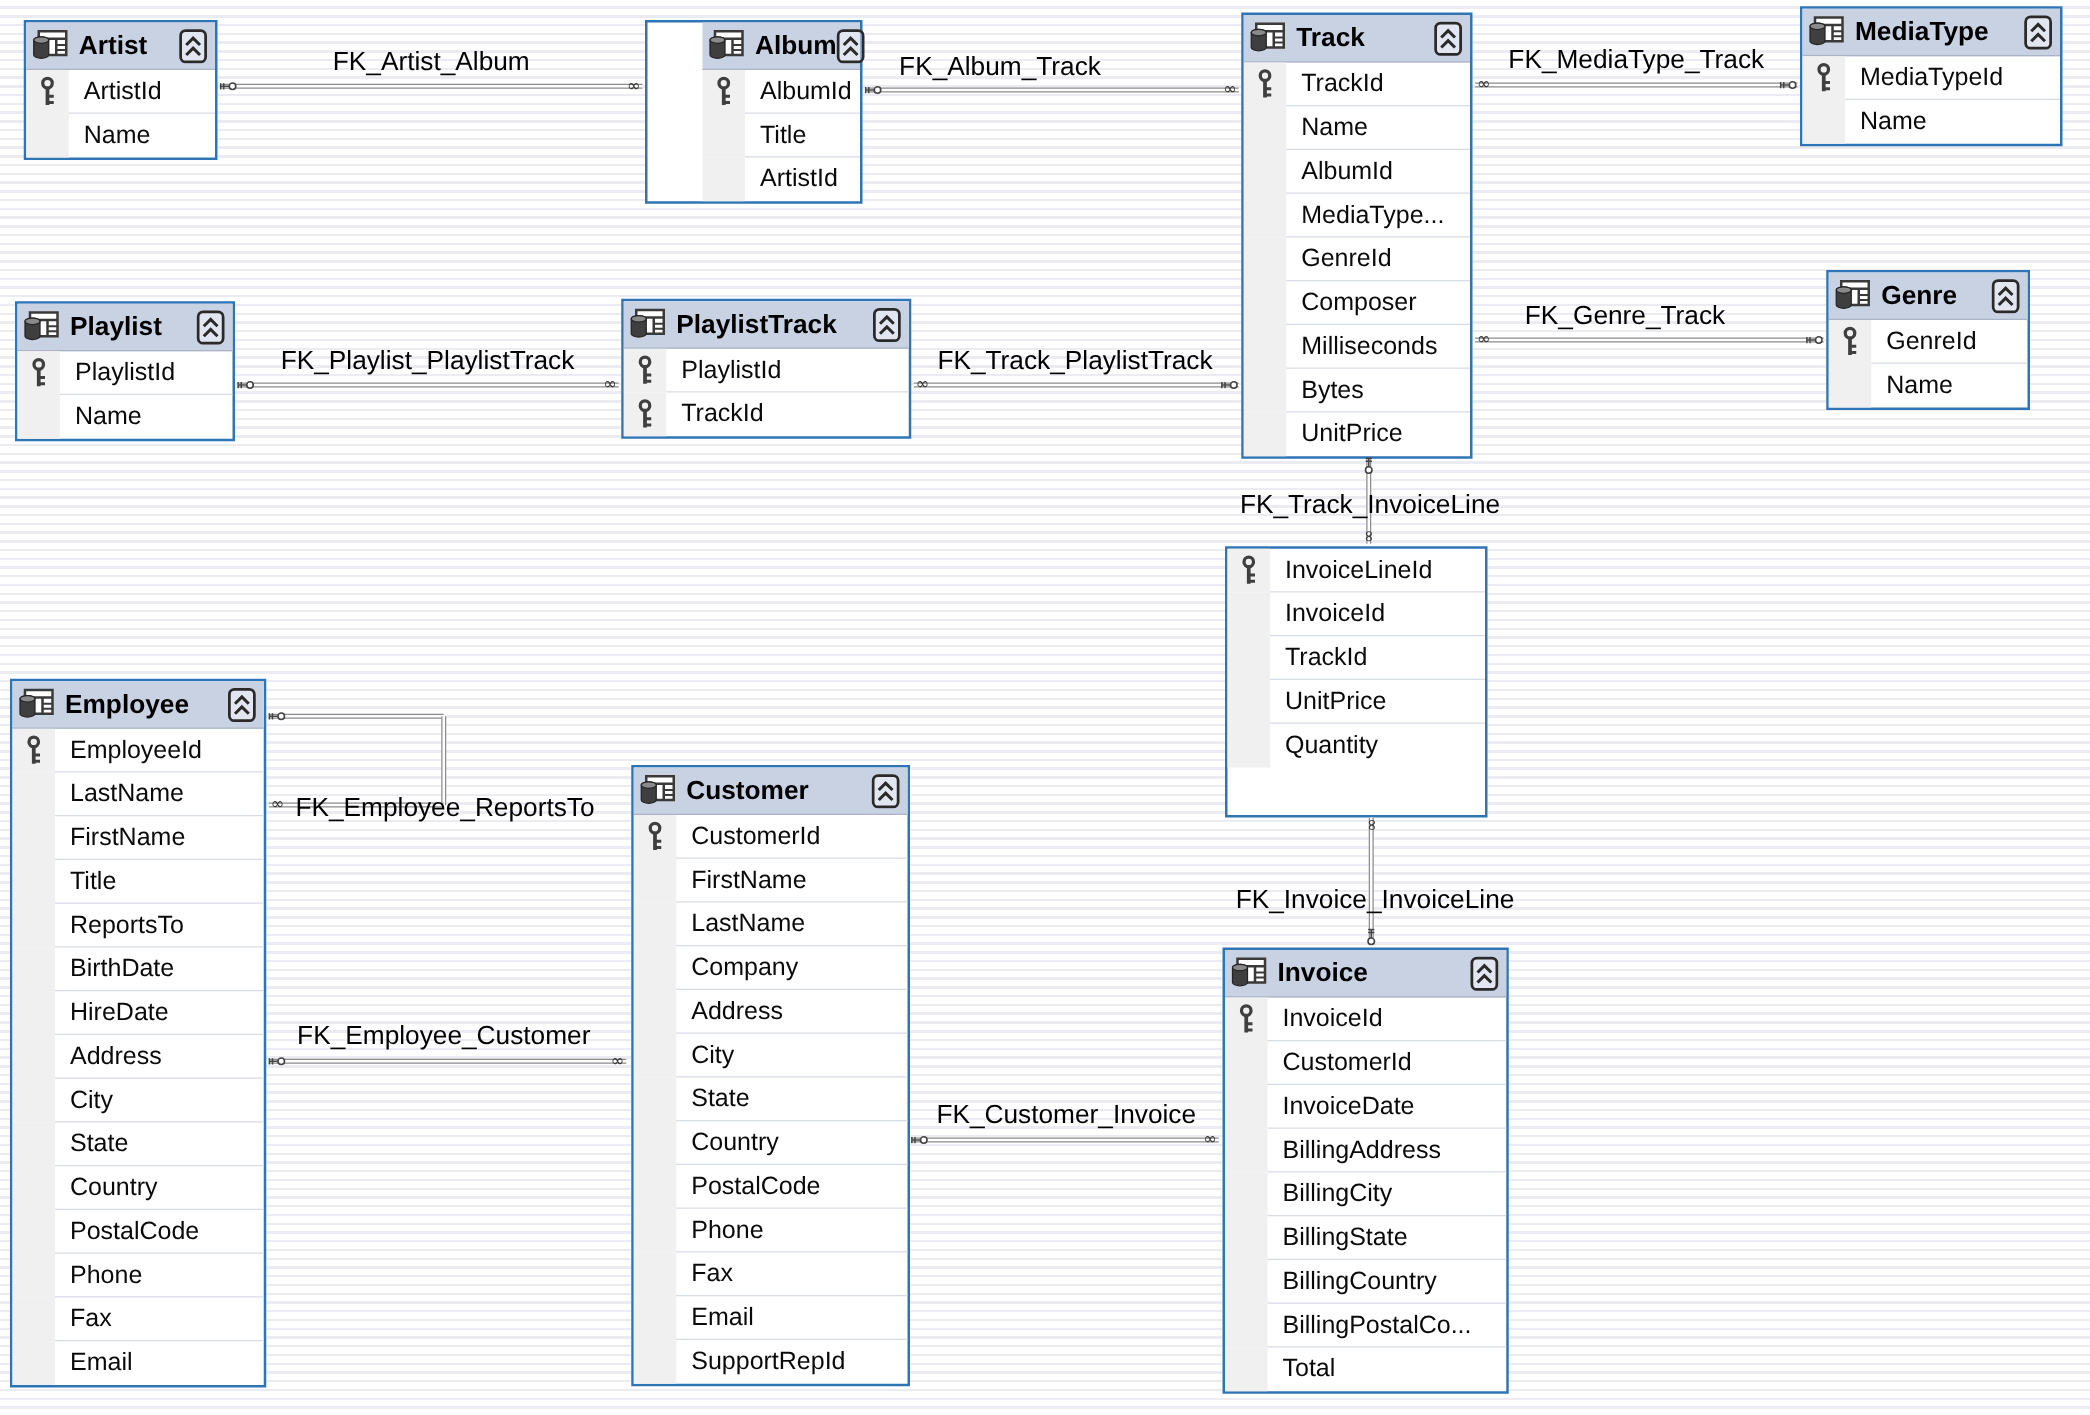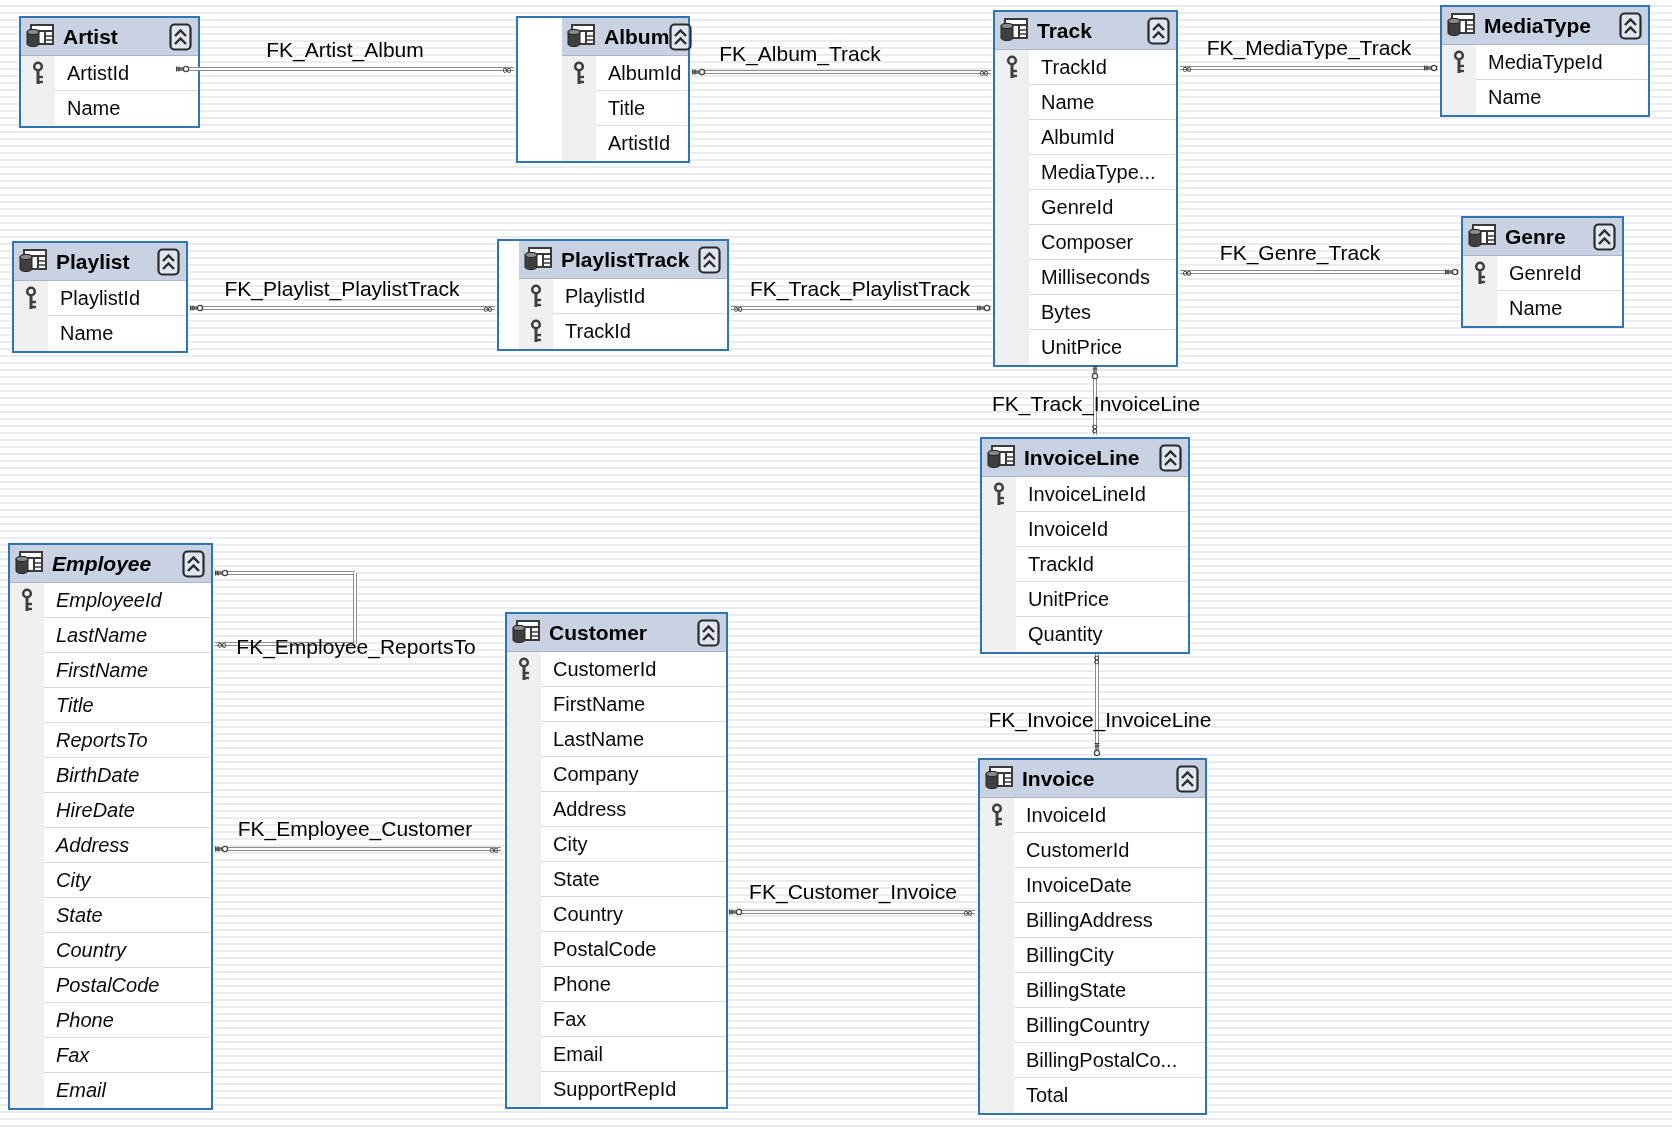--- a/index.html
+++ b/index.html
@@ -34,21 +34,21 @@
   }
   .end-sym{position:absolute;display:inline-flex;align-items:center;justify-content:center;
     transform:translate(-50%,-50%);}
   .end-sym.rot{transform:translate(-50%,-50%) rotate(90deg);}
   .inf{font-size:13px;color:#333;line-height:1;font-family:"DejaVu Sans",sans-serif;}
 </style>
 </head>
 <body>
 
 <div id="canvas">
-    <div class="tbl" style="left: 19px; top: 16px; width: 181px; height: 112px;">
+    <div class="tbl" style="left: 19px; top: 16px; width: 155px; height: 112px;">
       <div class="tbl-header">
         <span class="tbl-icon">
           <svg width="30" height="27" viewBox="0 0 30 27">
             <rect x="6" y="2" width="22" height="19" fill="#ffffff" stroke="#3a3a3a" stroke-width="2"></rect>
             <line x1="6" y1="8" x2="28" y2="8" stroke="#3a3a3a" stroke-width="2"></line>
             <line x1="20" y1="8" x2="20" y2="21" stroke="#3a3a3a" stroke-width="2"></line>
             <line x1="20" y1="13" x2="28" y2="13" stroke="#3a3a3a" stroke-width="1.5"></line>
             <line x1="20" y1="17" x2="28" y2="17" stroke="#3a3a3a" stroke-width="1.5"></line>
             <path d="M2 9 a6 2.6 0 0 1 12 0 v12 a6 2.6 0 0 1 -12 0 z" fill="#3f3f3f" stroke="#242424" stroke-width="1"></path>
             <ellipse cx="8" cy="9" rx="6" ry="2.6" fill="#8a8a8a" stroke="#242424" stroke-width="1"></ellipse>
@@ -306,21 +306,21 @@
             </svg>
           </span>
           <span class="colname">PlaylistId</span>
         </div>
         <div class="row">
           <span class="gutter"></span>
           <span class="colname">Name</span>
         </div>
       </div>
     </div>
-    <div class="tbl" style="left: 497px; top: 239px; width: 232px; height: 112px; padding-left: 20px;">
+    <div class="tbl" style="left: 497px; top: 239px; width: 232px; height: 112px;">
       <div class="tbl-header">
         <span class="tbl-icon">
           <svg width="30" height="27" viewBox="0 0 30 27">
             <rect x="6" y="2" width="22" height="19" fill="#ffffff" stroke="#3a3a3a" stroke-width="2"></rect>
             <line x1="6" y1="8" x2="28" y2="8" stroke="#3a3a3a" stroke-width="2"></line>
             <line x1="20" y1="8" x2="20" y2="21" stroke="#3a3a3a" stroke-width="2"></line>
             <line x1="20" y1="13" x2="28" y2="13" stroke="#3a3a3a" stroke-width="1.5"></line>
             <line x1="20" y1="17" x2="28" y2="17" stroke="#3a3a3a" stroke-width="1.5"></line>
             <path d="M2 9 a6 2.6 0 0 1 12 0 v12 a6 2.6 0 0 1 -12 0 z" fill="#3f3f3f" stroke="#242424" stroke-width="1"></path>
             <ellipse cx="8" cy="9" rx="6" ry="2.6" fill="#8a8a8a" stroke="#242424" stroke-width="1"></ellipse>
@@ -354,41 +354,20 @@
               <line x1="6" y1="9" x2="6" y2="23" stroke="#3f3f3f" stroke-width="3"></line>
               <line x1="6" y1="16" x2="11" y2="16" stroke="#3f3f3f" stroke-width="2.4"></line>
               <line x1="6" y1="21" x2="11" y2="21" stroke="#3f3f3f" stroke-width="2.4"></line>
             </svg>
           </span>
           <span class="colname">TrackId</span>
         </div>
       </div>
     </div>
     <div class="tbl" style="left: 980px; top: 437px; width: 210px; height: 217px;">
-      <div class="tbl-header">
-        <span class="tbl-icon">
-          <svg width="30" height="27" viewBox="0 0 30 27">
-            <rect x="6" y="2" width="22" height="19" fill="#ffffff" stroke="#3a3a3a" stroke-width="2"></rect>
-            <line x1="6" y1="8" x2="28" y2="8" stroke="#3a3a3a" stroke-width="2"></line>
-            <line x1="20" y1="8" x2="20" y2="21" stroke="#3a3a3a" stroke-width="2"></line>
-            <line x1="20" y1="13" x2="28" y2="13" stroke="#3a3a3a" stroke-width="1.5"></line>
-            <line x1="20" y1="17" x2="28" y2="17" stroke="#3a3a3a" stroke-width="1.5"></line>
-            <path d="M2 9 a6 2.6 0 0 1 12 0 v12 a6 2.6 0 0 1 -12 0 z" fill="#3f3f3f" stroke="#242424" stroke-width="1"></path>
-            <ellipse cx="8" cy="9" rx="6" ry="2.6" fill="#8a8a8a" stroke="#242424" stroke-width="1"></ellipse>
-          </svg>
-        </span>
-        <span class="tbl-title">InvoiceLine</span>
-        <span class="collapse-btn">
-          <svg width="23" height="28" viewBox="0 0 23 28">
-            <rect x="1.5" y="1.5" width="20" height="25" rx="4" fill="rgba(255,255,255,0.45)" stroke="#2a2a2a" stroke-width="2.2"></rect>
-            <polyline points="6,13 11.5,7.5 17,13" fill="none" stroke="#2a2a2a" stroke-width="2.4"></polyline>
-            <polyline points="6,21 11.5,15.5 17,21" fill="none" stroke="#2a2a2a" stroke-width="2.4"></polyline>
-          </svg>
-        </span>
-      </div>
       <div class="tbl-body">
         <div class="row">
           <span class="gutter">
             <svg width="13" height="25" viewBox="0 0 13 25">
               <circle cx="6" cy="5.5" r="3.8" fill="none" stroke="#3f3f3f" stroke-width="2.6"></circle>
               <line x1="6" y1="9" x2="6" y2="23" stroke="#3f3f3f" stroke-width="3"></line>
               <line x1="6" y1="16" x2="11" y2="16" stroke="#3f3f3f" stroke-width="2.4"></line>
               <line x1="6" y1="21" x2="11" y2="21" stroke="#3f3f3f" stroke-width="2.4"></line>
             </svg>
           </span>
@@ -405,21 +384,21 @@
         <div class="row">
           <span class="gutter"></span>
           <span class="colname">UnitPrice</span>
         </div>
         <div class="row">
           <span class="gutter"></span>
           <span class="colname">Quantity</span>
         </div>
       </div>
     </div>
-    <div class="tbl" style="left: 8px; top: 543px; width: 205px; height: 567px; font-style: italic;">
+    <div class="tbl" style="left: 8px; top: 543px; width: 205px; height: 567px;">
       <div class="tbl-header">
         <span class="tbl-icon">
           <svg width="30" height="27" viewBox="0 0 30 27">
             <rect x="6" y="2" width="22" height="19" fill="#ffffff" stroke="#3a3a3a" stroke-width="2"></rect>
             <line x1="6" y1="8" x2="28" y2="8" stroke="#3a3a3a" stroke-width="2"></line>
             <line x1="20" y1="8" x2="20" y2="21" stroke="#3a3a3a" stroke-width="2"></line>
             <line x1="20" y1="13" x2="28" y2="13" stroke="#3a3a3a" stroke-width="1.5"></line>
             <line x1="20" y1="17" x2="28" y2="17" stroke="#3a3a3a" stroke-width="1.5"></line>
             <path d="M2 9 a6 2.6 0 0 1 12 0 v12 a6 2.6 0 0 1 -12 0 z" fill="#3f3f3f" stroke="#242424" stroke-width="1"></path>
             <ellipse cx="8" cy="9" rx="6" ry="2.6" fill="#8a8a8a" stroke="#242424" stroke-width="1"></ellipse>

